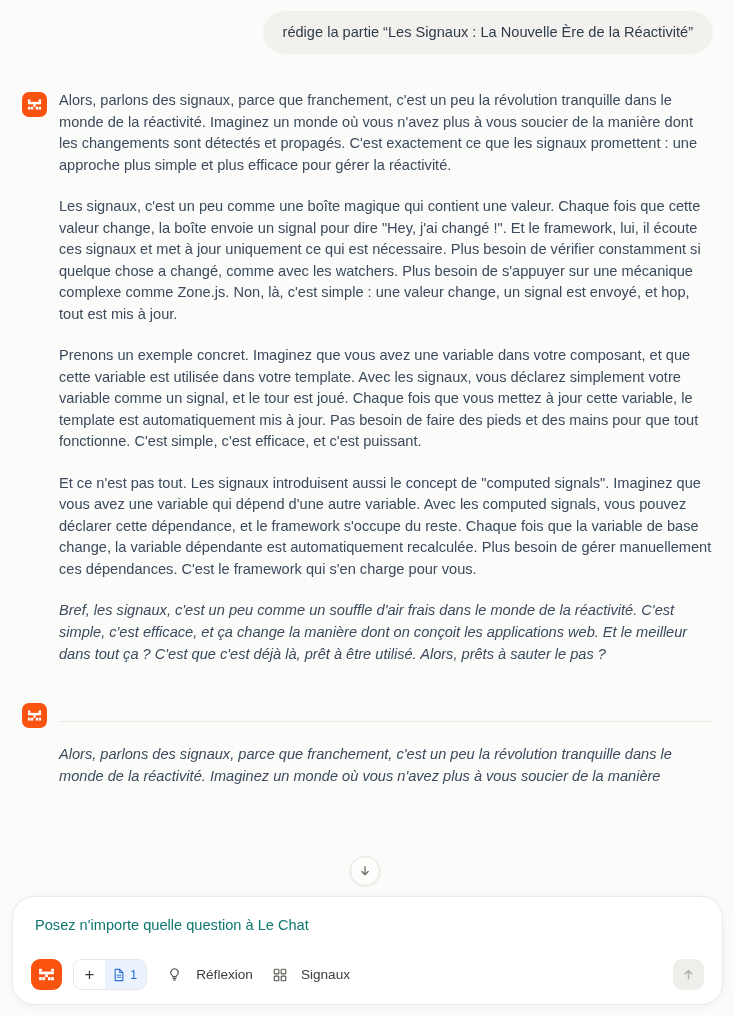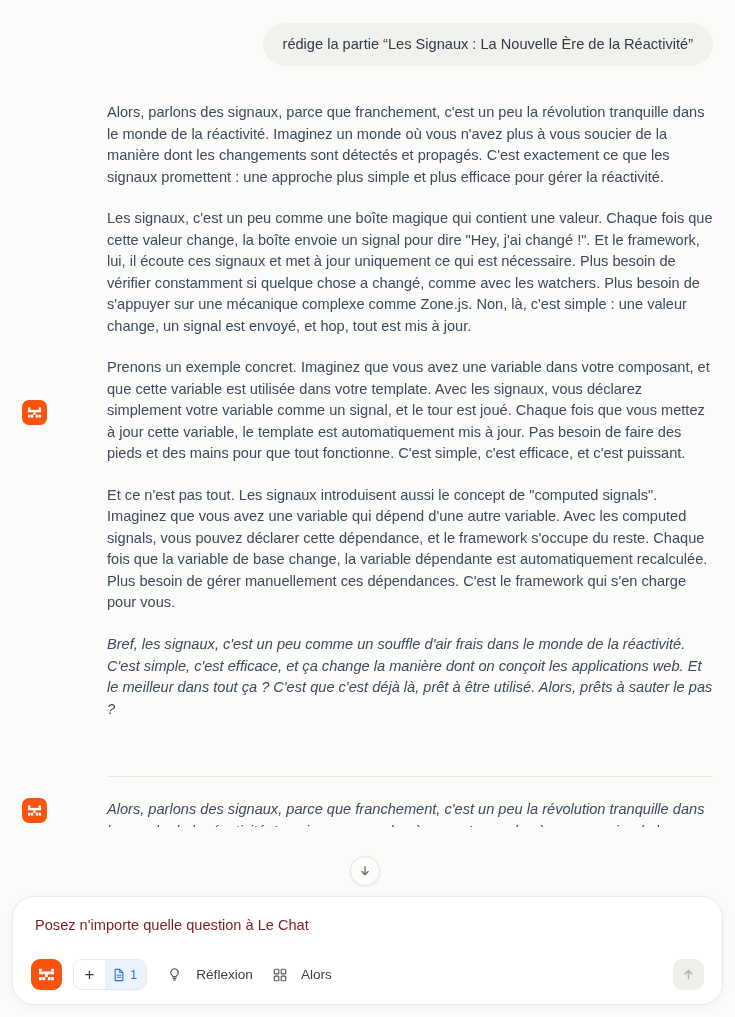--- a/index.html
+++ b/index.html
@@ -16,21 +16,21 @@
     position: relative;
     width: 735px;
     height: 1017px;
     background: #fbfbfa;
     overflow: hidden;
   }
 
   
   .conversation {
     position: absolute;
-    top: 15px; left: 0;
+    top: 3px; left: 0;
     width: 735px;
     height: 812px;
     padding: 8px 22px 0 22px;
     overflow: hidden;
   }
 
   
   .user-row {
     display: flex;
     justify-content: flex-end;
@@ -46,23 +46,22 @@
     max-width: 660px;
     text-align: left;
   }
   .user-row.wide .user-bubble {
     max-width: 668px;
   }
 
   
   .assistant-row {
     display: flex;
-    align-items: center;
+    align-items: flex-start;
     margin-top: 36px;
-    gap: 48px;
   }
   .avatar {
     flex: 0 0 auto;
     width: 25px;
     height: 25px;
     border-radius: 7px;
     background: #fa520f;
     margin-right: 12px;
     margin-top: 2px;
     display: flex;
@@ -117,21 +116,21 @@
   }
   .composer {
     background: #ffffff;
     border: 1px solid #ebeae6;
     border-radius: 22px;
     box-shadow: 0 2px 10px rgba(0,0,0,0.045);
     padding: 18px 18px 14px 18px;
   }
   .composer-input {
     font-size: 14.6px;
-    color: #7f1d1d;
+    color: #0f766e;
     padding: 0 4px 0 4px;
     min-height: 20px;
     line-height: 1.4;
     user-select: none;
   }
   .composer-toolbar {
     display: flex;
     align-items: center;
     margin-top: 24px;
   }
@@ -306,21 +305,21 @@
           <span>Réflexion</span>
         </div>
 
         <div class="tool-btn">
           <svg class="icon" width="14" height="14" viewBox="0 0 16 16" aria-hidden="true">
             <rect x="1.4" y="1.4" width="5.3" height="5.3" rx="1.1" fill="none" stroke="#55554f" stroke-width="1.3"></rect>
             <rect x="9.3" y="1.4" width="5.3" height="5.3" rx="1.1" fill="none" stroke="#55554f" stroke-width="1.3"></rect>
             <rect x="1.4" y="9.3" width="5.3" height="5.3" rx="1.1" fill="none" stroke="#55554f" stroke-width="1.3"></rect>
             <rect x="9.3" y="9.3" width="5.3" height="5.3" rx="1.1" fill="none" stroke="#55554f" stroke-width="1.3"></rect>
           </svg>
-          <span>Alors</span>
+          <span>Signaux</span>
         </div>
 
         <div class="spacer"></div>
 
         <div class="send-btn">
           <svg class="icon" width="15" height="15" viewBox="0 0 16 16" aria-hidden="true">
             <path d="M8 12.6 L8 3.8 M4.4 7.4 L8 3.8 L11.6 7.4" stroke="#b3b2ad" stroke-width="1.5" fill="none" stroke-linecap="round" stroke-linejoin="round"></path>
           </svg>
         </div>
 

